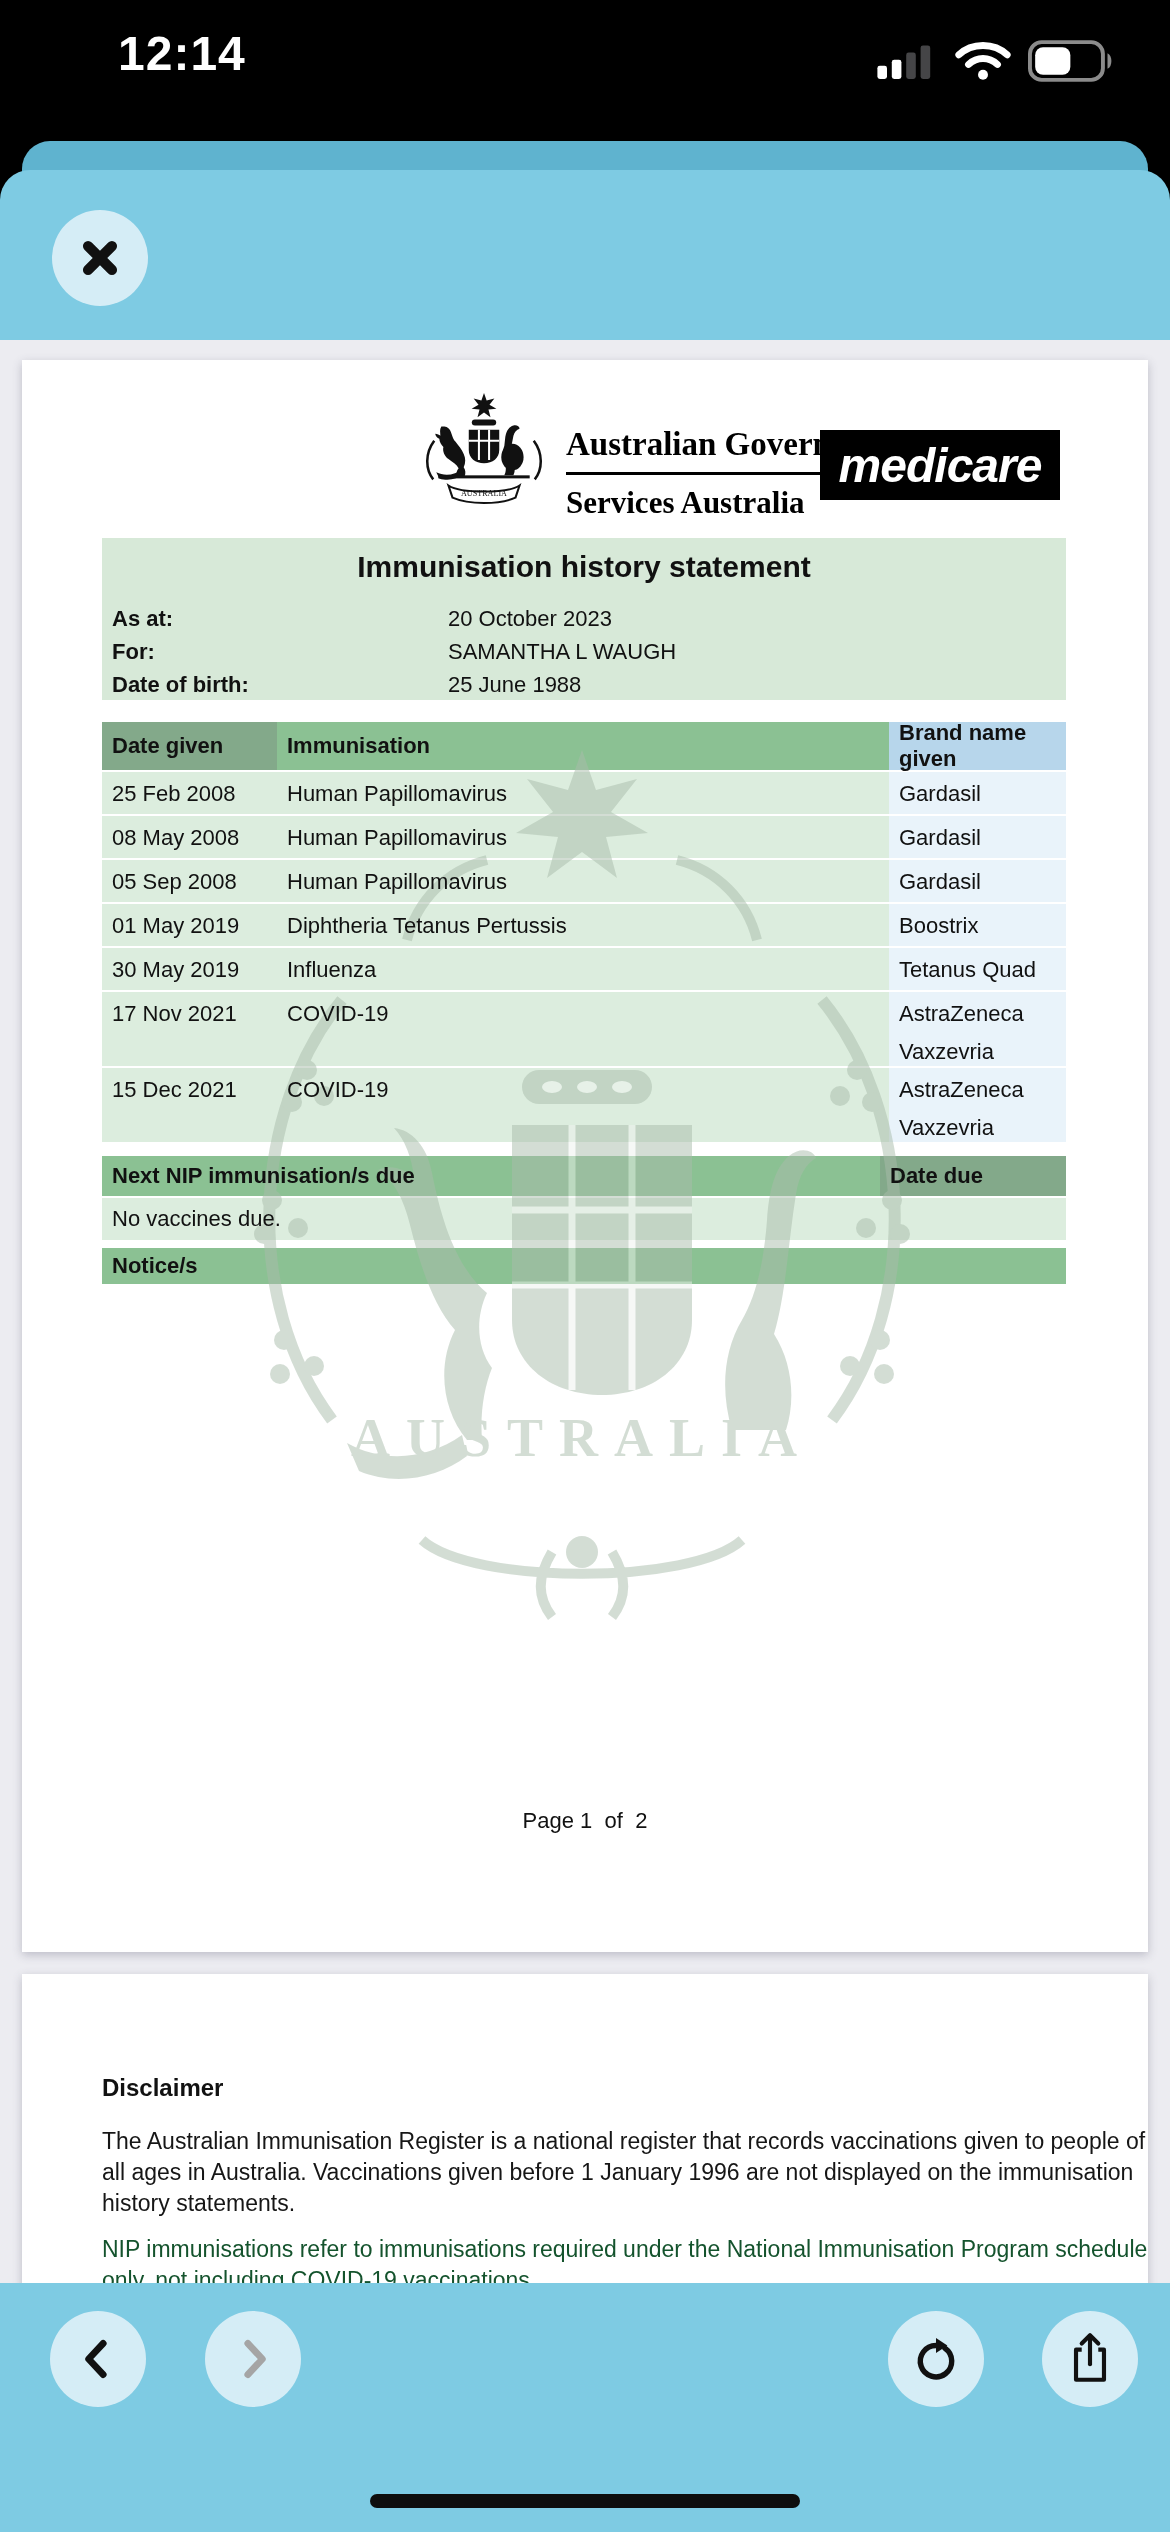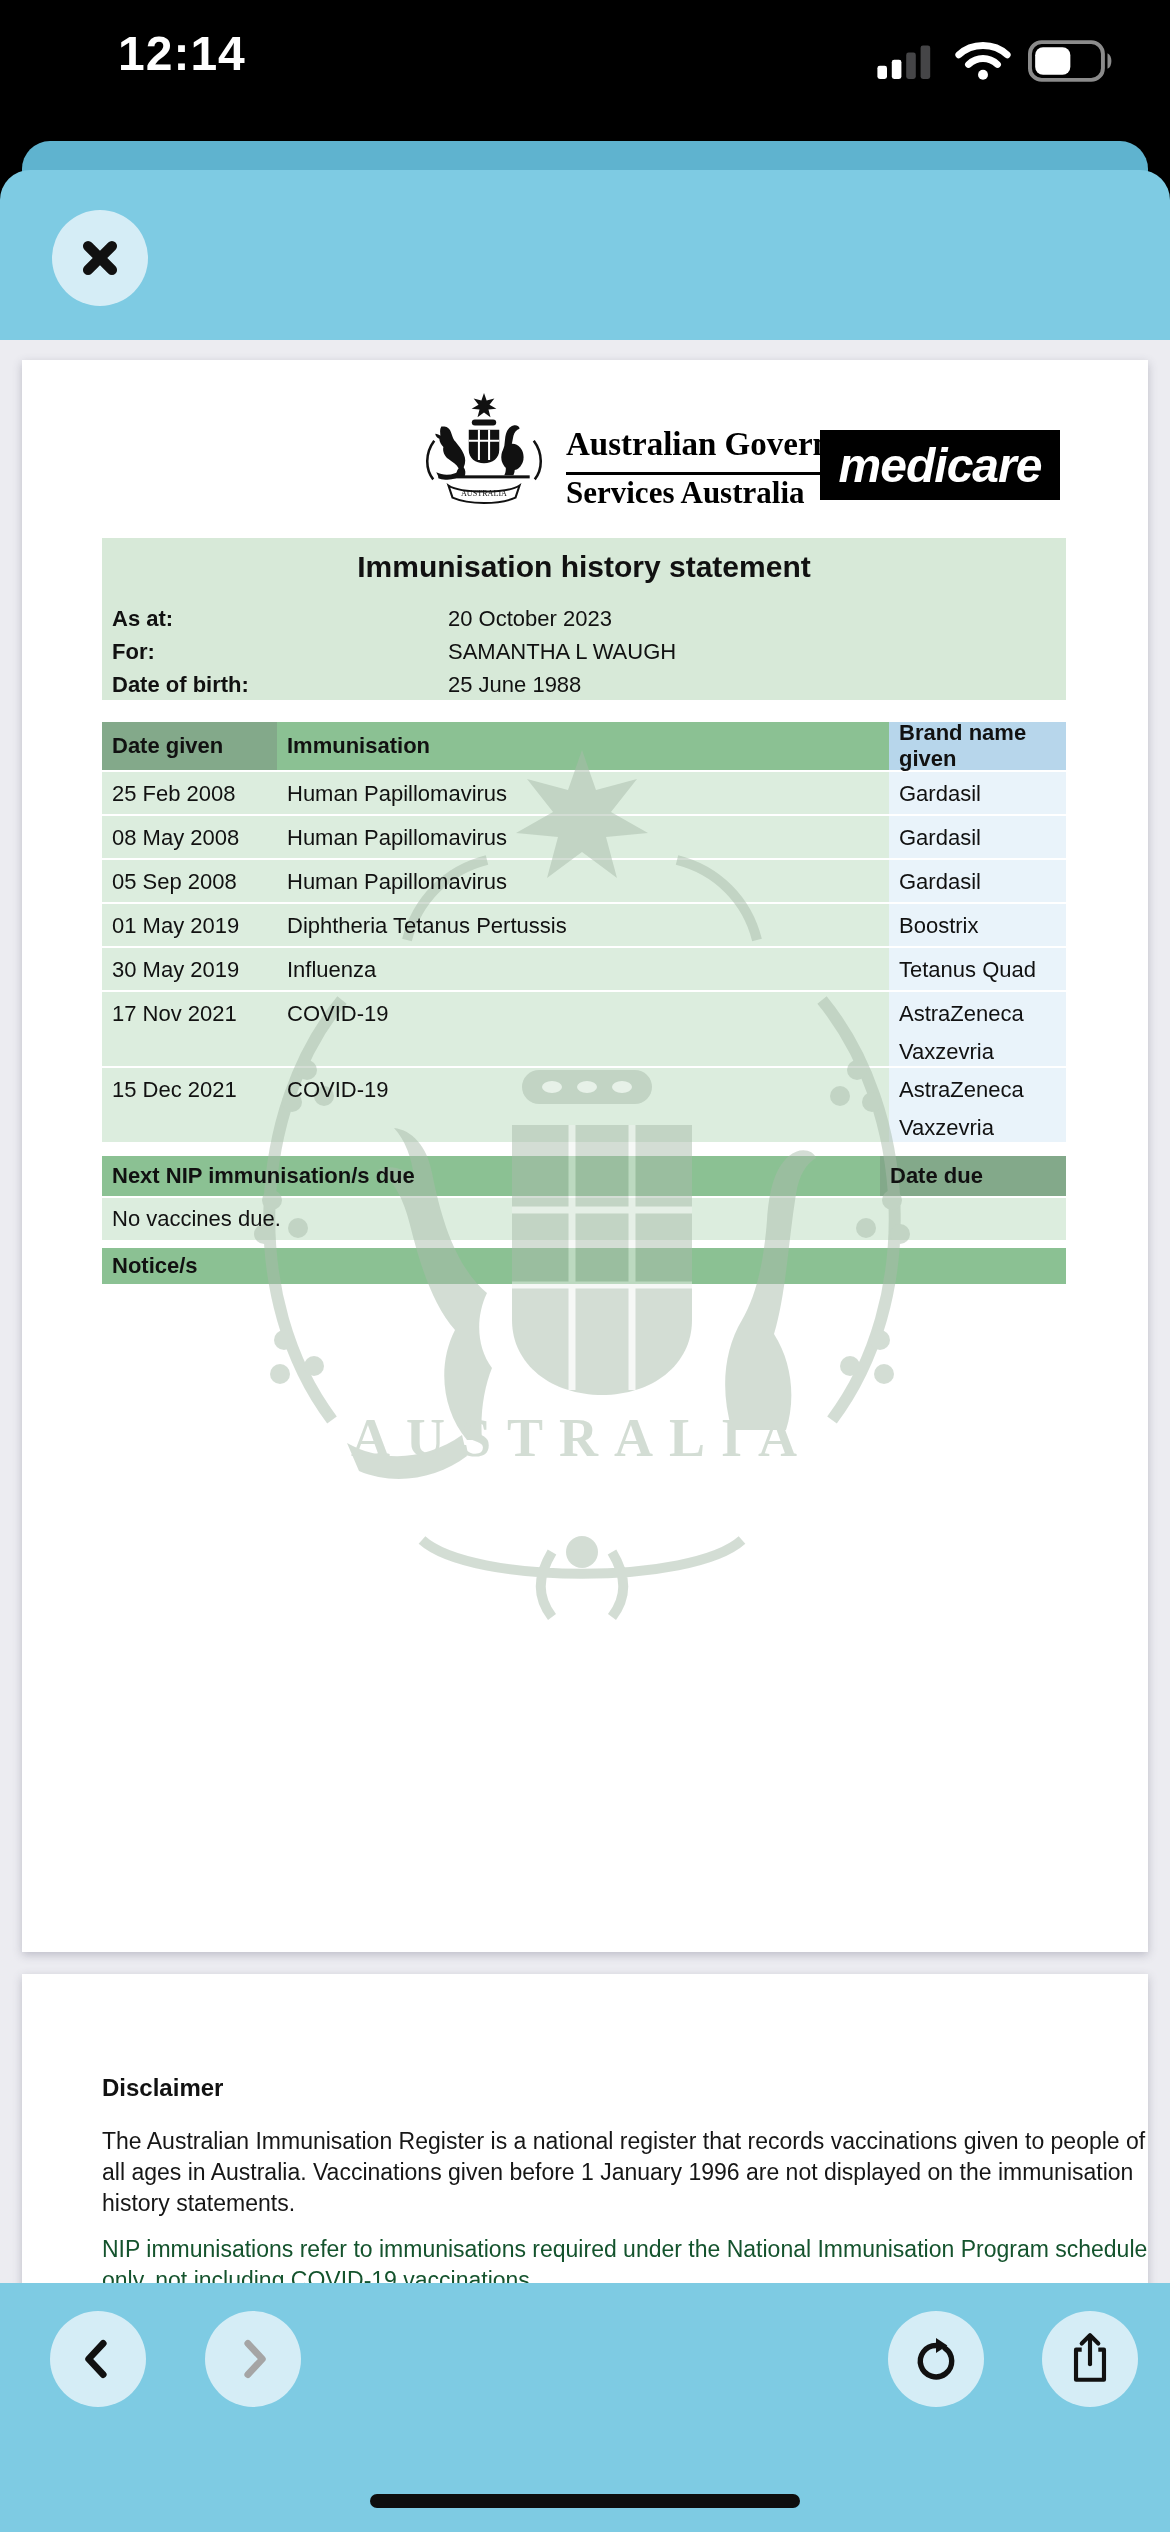--- a/index.html
+++ b/index.html
@@ -27,21 +27,21 @@
   .page{width:1126px;margin:0 auto 22px;background:#fff;position:relative;
         box-shadow:0 3px 9px rgba(70,70,95,.28);color:#111;}
   .page1{height:1592px;}
   .page2{height:1592px;}
 
   
   .arms{position:absolute;left:396px;top:30px;width:132px;height:126px;}
   .gov{position:absolute;left:544px;top:66px;font-family:"Liberation Serif",serif;font-weight:700;color:#000;}
   .gov-l1{font-size:33px;}
   .gov-rule{width:372px;height:3px;background:#000;margin-top:9px;}
-  .gov-l2{font-size:31px;}
+  .gov-l2{font-size:31px;margin-top:10px;}
   .medicare{position:absolute;left:798px;top:70px;width:240px;height:70px;background:#000;color:#fff;
             display:flex;align-items:center;justify-content:center;font-style:italic;font-weight:700;
             font-size:48px;letter-spacing:-1px;}
 
   
   .info-block{position:absolute;left:80px;top:178px;width:964px;height:162px;background:#d7e9d8;}
   .doc-title{text-align:center;font-weight:700;font-size:30px;padding-top:12px;}
   .info-rows{margin-top:18px;}
   .info-row{display:flex;font-size:22px;line-height:33px;padding-left:10px;}
   .info-label{width:336px;font-weight:700;}
@@ -284,20 +284,21 @@
           </g>
           <g fill="#fff" opacity=".85">
             <ellipse cx="460" cy="347" rx="10" ry="6"></ellipse>
               <ellipse cx="495" cy="347" rx="10" ry="6"></ellipse>
               <ellipse cx="530" cy="347" rx="10" ry="6"></ellipse>
           </g>
           <path d="M480 385 v265 M540 385 v265 M420 470 h180 M420 545 h180" stroke="#fff" stroke-width="7" fill="none" opacity=".8"></path>
           <text x="490" y="716" text-anchor="middle" font-size="54" letter-spacing="16" font-weight="700" font-family="Liberation Serif, serif" fill="#a9bcab">AUSTRALIA</text>
         </svg>
 
+        <div class="page-footer">Page 1  of  2</div>
       </div>
 
       <div class="page page2">
         <div class="p2-heading">Disclaimer</div>
         <div class="p2-para1">
           <div>The Australian Immunisation Register is a national register that records vaccinations given to people of</div>
           <div>all ages in Australia. Vaccinations given before 1 January 1996 are not displayed on the immunisation</div>
           <div>history statements.</div>
         </div>
         <div class="p2-para2">

